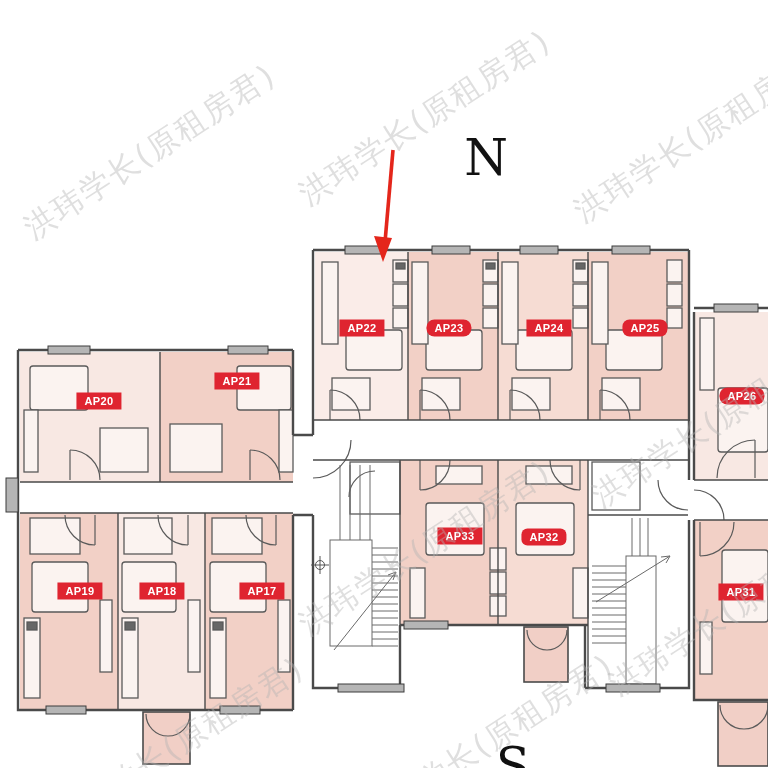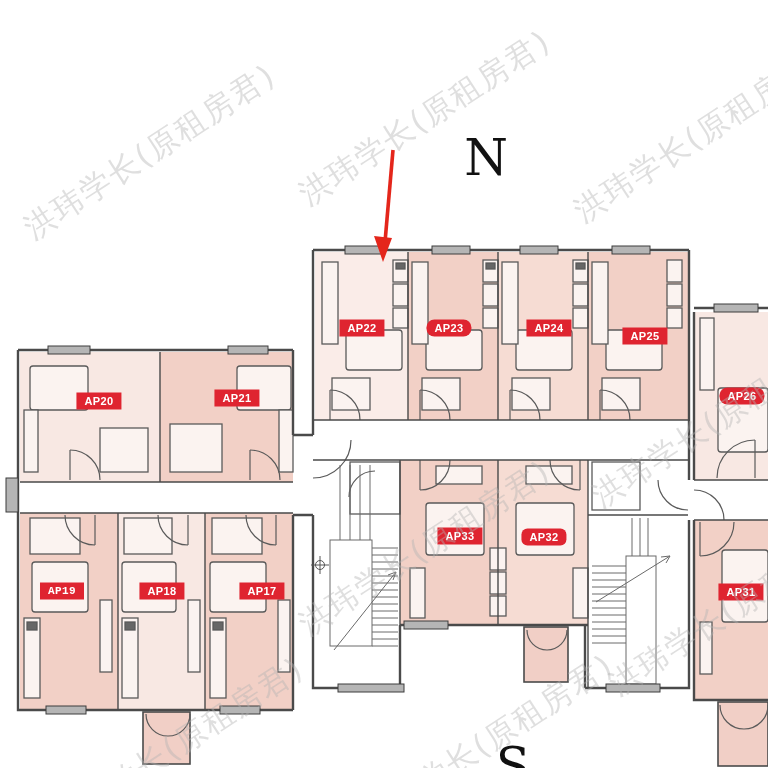--- a/index.html
+++ b/index.html
@@ -220,27 +220,27 @@
   </g>
 
   <g>
     <line x1="393" y1="150" x2="385" y2="242" stroke="var(--arrow-red)" stroke-width="3.6"></line>
     <polygon points="383,262 374,236 392,238" fill="var(--arrow-red)"></polygon>
   </g>
 </svg>
 
 <div class="badge" style="left:262px;top:591px;">AP17</div>
 <div class="badge" style="left:162px;top:591px;">AP18</div>
-<div class="badge" style="left:62px;top:591px;font-family:Liberation Mono, monospace;">AP19</div>
+<div class="badge" style="left:80px;top:591px;">AP19</div>
 <div class="badge" style="left:99px;top:401px;">AP20</div>
-<div class="badge" style="left:237px;top:398px;">AP21</div>
+<div class="badge" style="left:237px;top:381px;">AP21</div>
 <div class="badge" style="left:362px;top:328px;">AP22</div>
 <div class="badge" style="left:449px;top:328px;border-radius:8px;">AP23</div>
 <div class="badge" style="left:549px;top:328px;">AP24</div>
-<div class="badge" style="left:645px;top:336px;">AP25</div>
+<div class="badge" style="left:645px;top:328px;border-radius:7px;">AP25</div>
 <div class="badge" style="left:742px;top:396px;border-radius:8px;">AP26</div>
 <div class="badge" style="left:741px;top:592px;">AP31</div>
 <div class="badge" style="left:544px;top:537px;border-radius:6px;">AP32</div>
 <div class="badge" style="left:460px;top:536px;">AP33</div>
 
 <div class="compass" style="left:486px;top:158px;">N</div>
 <div class="compass" style="left:513px;top:766px;">S</div>
 
 <div class="watermark" style="left:150px;top:152px;">洪玮学长(原租房君)</div>
 <div class="watermark" style="left:425px;top:118px;">洪玮学长(原租房君)</div>

